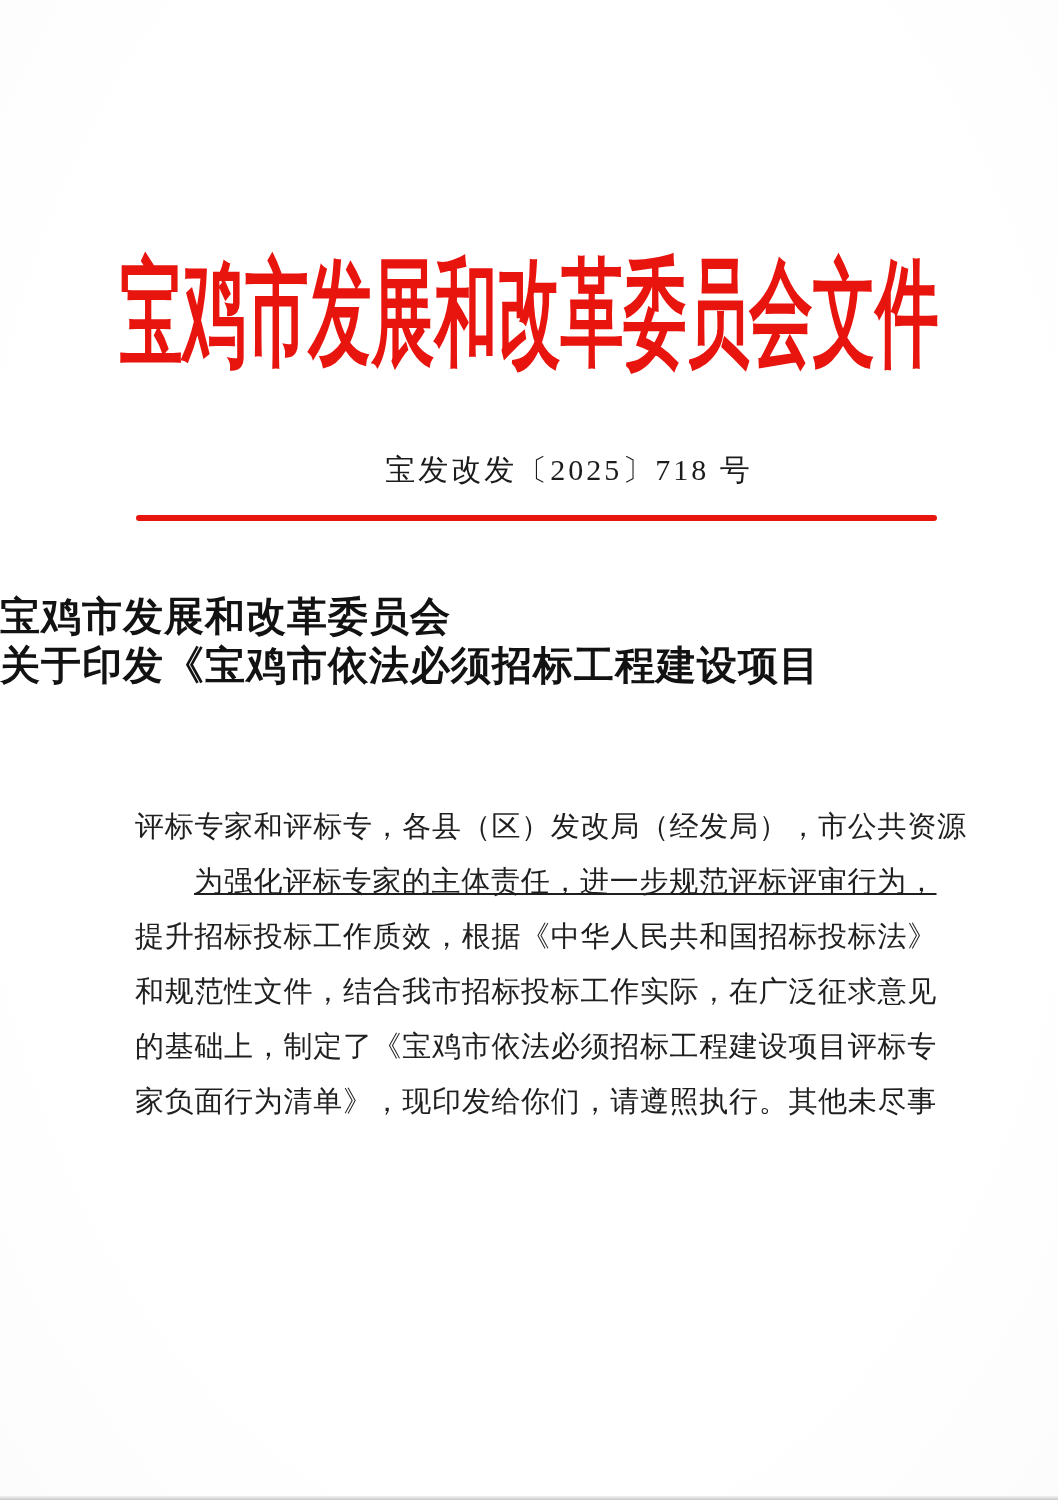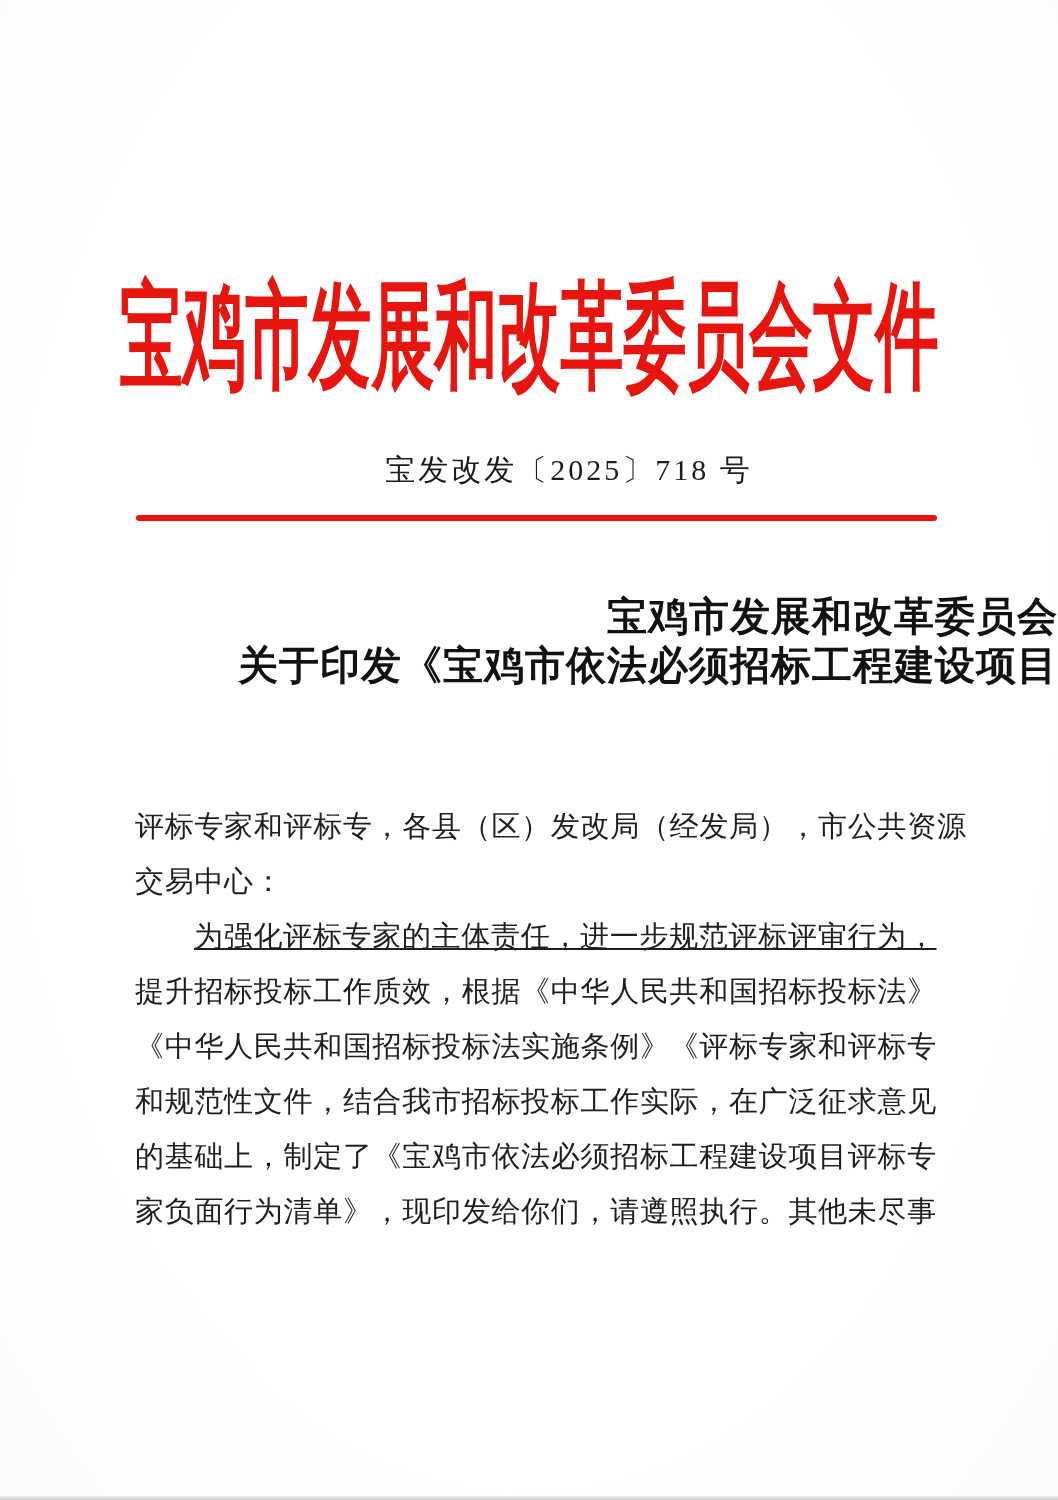--- a/index.html
+++ b/index.html
@@ -19,21 +19,21 @@
     color: var(--text-black, #1a1a1a);
   }
   
   .masthead {
     position: absolute;
     top: 248px;
     left: 0;
     width: 100%;
     height: 132px;
     display: flex;
-    align-items: flex-end;
+    align-items: center;
     justify-content: center;
   }
   .masthead-text {
     display: inline-block;
     font-size: 63px;
     font-weight: bold;
     letter-spacing: 0px;
     color: var(--accent-red, #e8150f);
     transform: scaleY(1.85);
     transform-origin: center;
@@ -62,21 +62,21 @@
     height: 6px;
     border-radius: 3px;
     background: var(--accent-red, #e8150f);
   }
   
   .title-block {
     position: absolute;
     top: 592px;
     left: 0;
     width: 100%;
-    text-align: right;
+    text-align: left;
   }
   .title-line {
     font-size: 40px;
     line-height: 49px;
     font-weight: bold;
     color: #121212;
     letter-spacing: 1px;
     white-space: nowrap;
   }
   
@@ -120,24 +120,22 @@
 
   <div class="red-rule"></div>
 
   <div class="title-block">
     <div class="title-line">宝鸡市发展和改革委员会</div>
     <div class="title-line">关于印发《宝鸡市依法必须招标工程建设项目</div>
   </div>
 
   <div class="body-block">
     <div class="body-line">评标专家和评标专，各县（区）发改局（经发局），市公共资源</div>
-    <div class="body-line">交易中心：</div>
     <div class="body-line indent">为强化评标专家的主体责任，进一步规范评标评审行为，</div>
     <div class="body-line">提升招标投标工作质效，根据《中华人民共和国招标投标法》</div>
-    <div class="body-line">《中华人民共和国招标投标法实施条例》《评标专家和评标专</div>
     <div class="body-line">和规范性文件，结合我市招标投标工作实际，在广泛征求意见</div>
     <div class="body-line">的基础上，制定了《宝鸡市依法必须招标工程建设项目评标专</div>
     <div class="body-line">家负面行为清单》，现印发给你们，请遵照执行。其他未尽事</div>
   </div>
 
   <div class="page-bottom-edge"></div>
 
 </div>
 
 </body></html>

